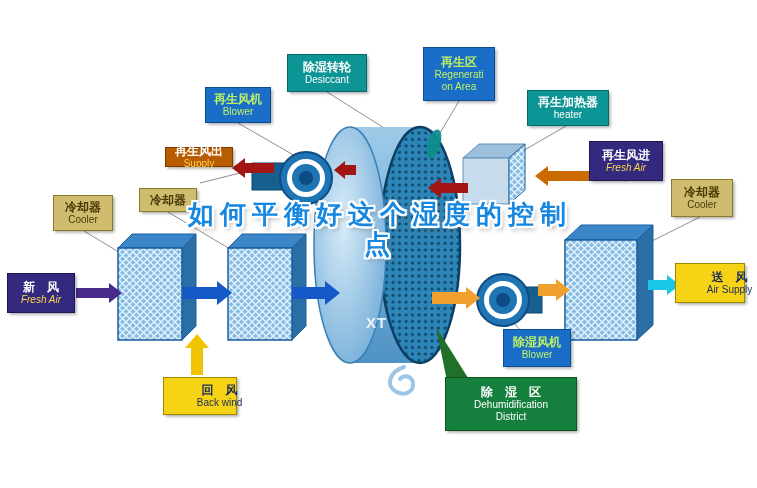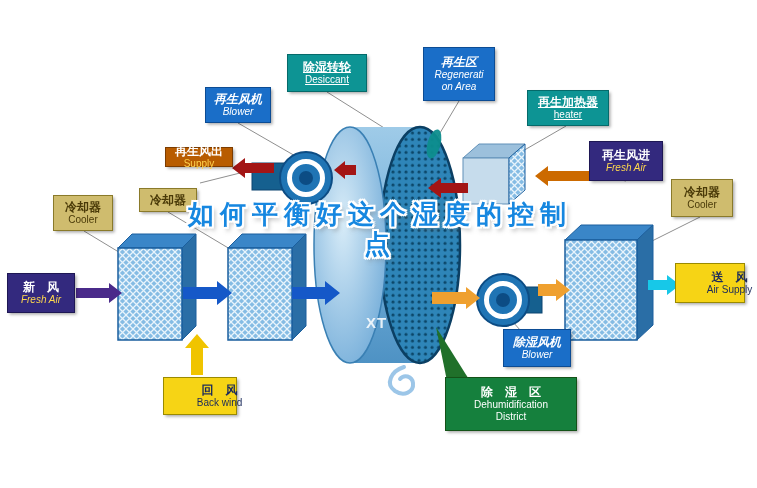--- a/index.html
+++ b/index.html
@@ -8,22 +8,22 @@
     font-family:"Liberation Sans","DejaVu Sans",sans-serif;
   }
   svg.layer{position:absolute;left:0;top:0;}
   .lbl{
     position:absolute;box-sizing:border-box;text-align:center;border:1px solid;
     display:flex;flex-direction:column;justify-content:center;align-items:center;
     line-height:1.2;padding:1px 2px;box-shadow:1.5px 1.5px 3px rgba(0,0,0,.35);
   }
   .lbl .zh{font-weight:bold;font-size:12px;white-space:nowrap;}
   .lbl .en{font-size:10px;white-space:nowrap;}
-  .c-teal{background:#0d9494;border-color:#056a6a;color:#fff;text-decoration:underline;}
-  .c-blue{background:#1a6ec8;border-color:#0c4c94;color:#ffffff;font-style:italic;}
+  .c-teal{background:#0d9494;border-color:#056a6a;color:#fff;}
+  .c-blue{background:#1a6ec8;border-color:#0c4c94;color:#bef264;}
   .c-orange{background:#b85c00;border-color:#7c3c00;}
   .c-orange .zh{color:#fff;}.c-orange .en{color:#ffd24d;}
   .c-purple{background:#33297e;border-color:#1e1754;}
   .c-purple .zh{color:#fff;}.c-purple .en{color:#ffd84d;font-style:italic;}
   .c-tan{background:#cfbc6e;border-color:#8a7a2a;color:#4a3a08;}
   .c-yellow{background:#f6d415;border-color:#9a8a00;color:#1a2a5c;padding-left:41px;}
   .c-green{background:#15803d;border-color:#145218;color:#fff;}
   .watermark{
     position:absolute;left:55px;top:200px;width:650px;text-align:center;
     font-size:26px;font-weight:bold;color:#1687e0;line-height:1.15;letter-spacing:6px;

